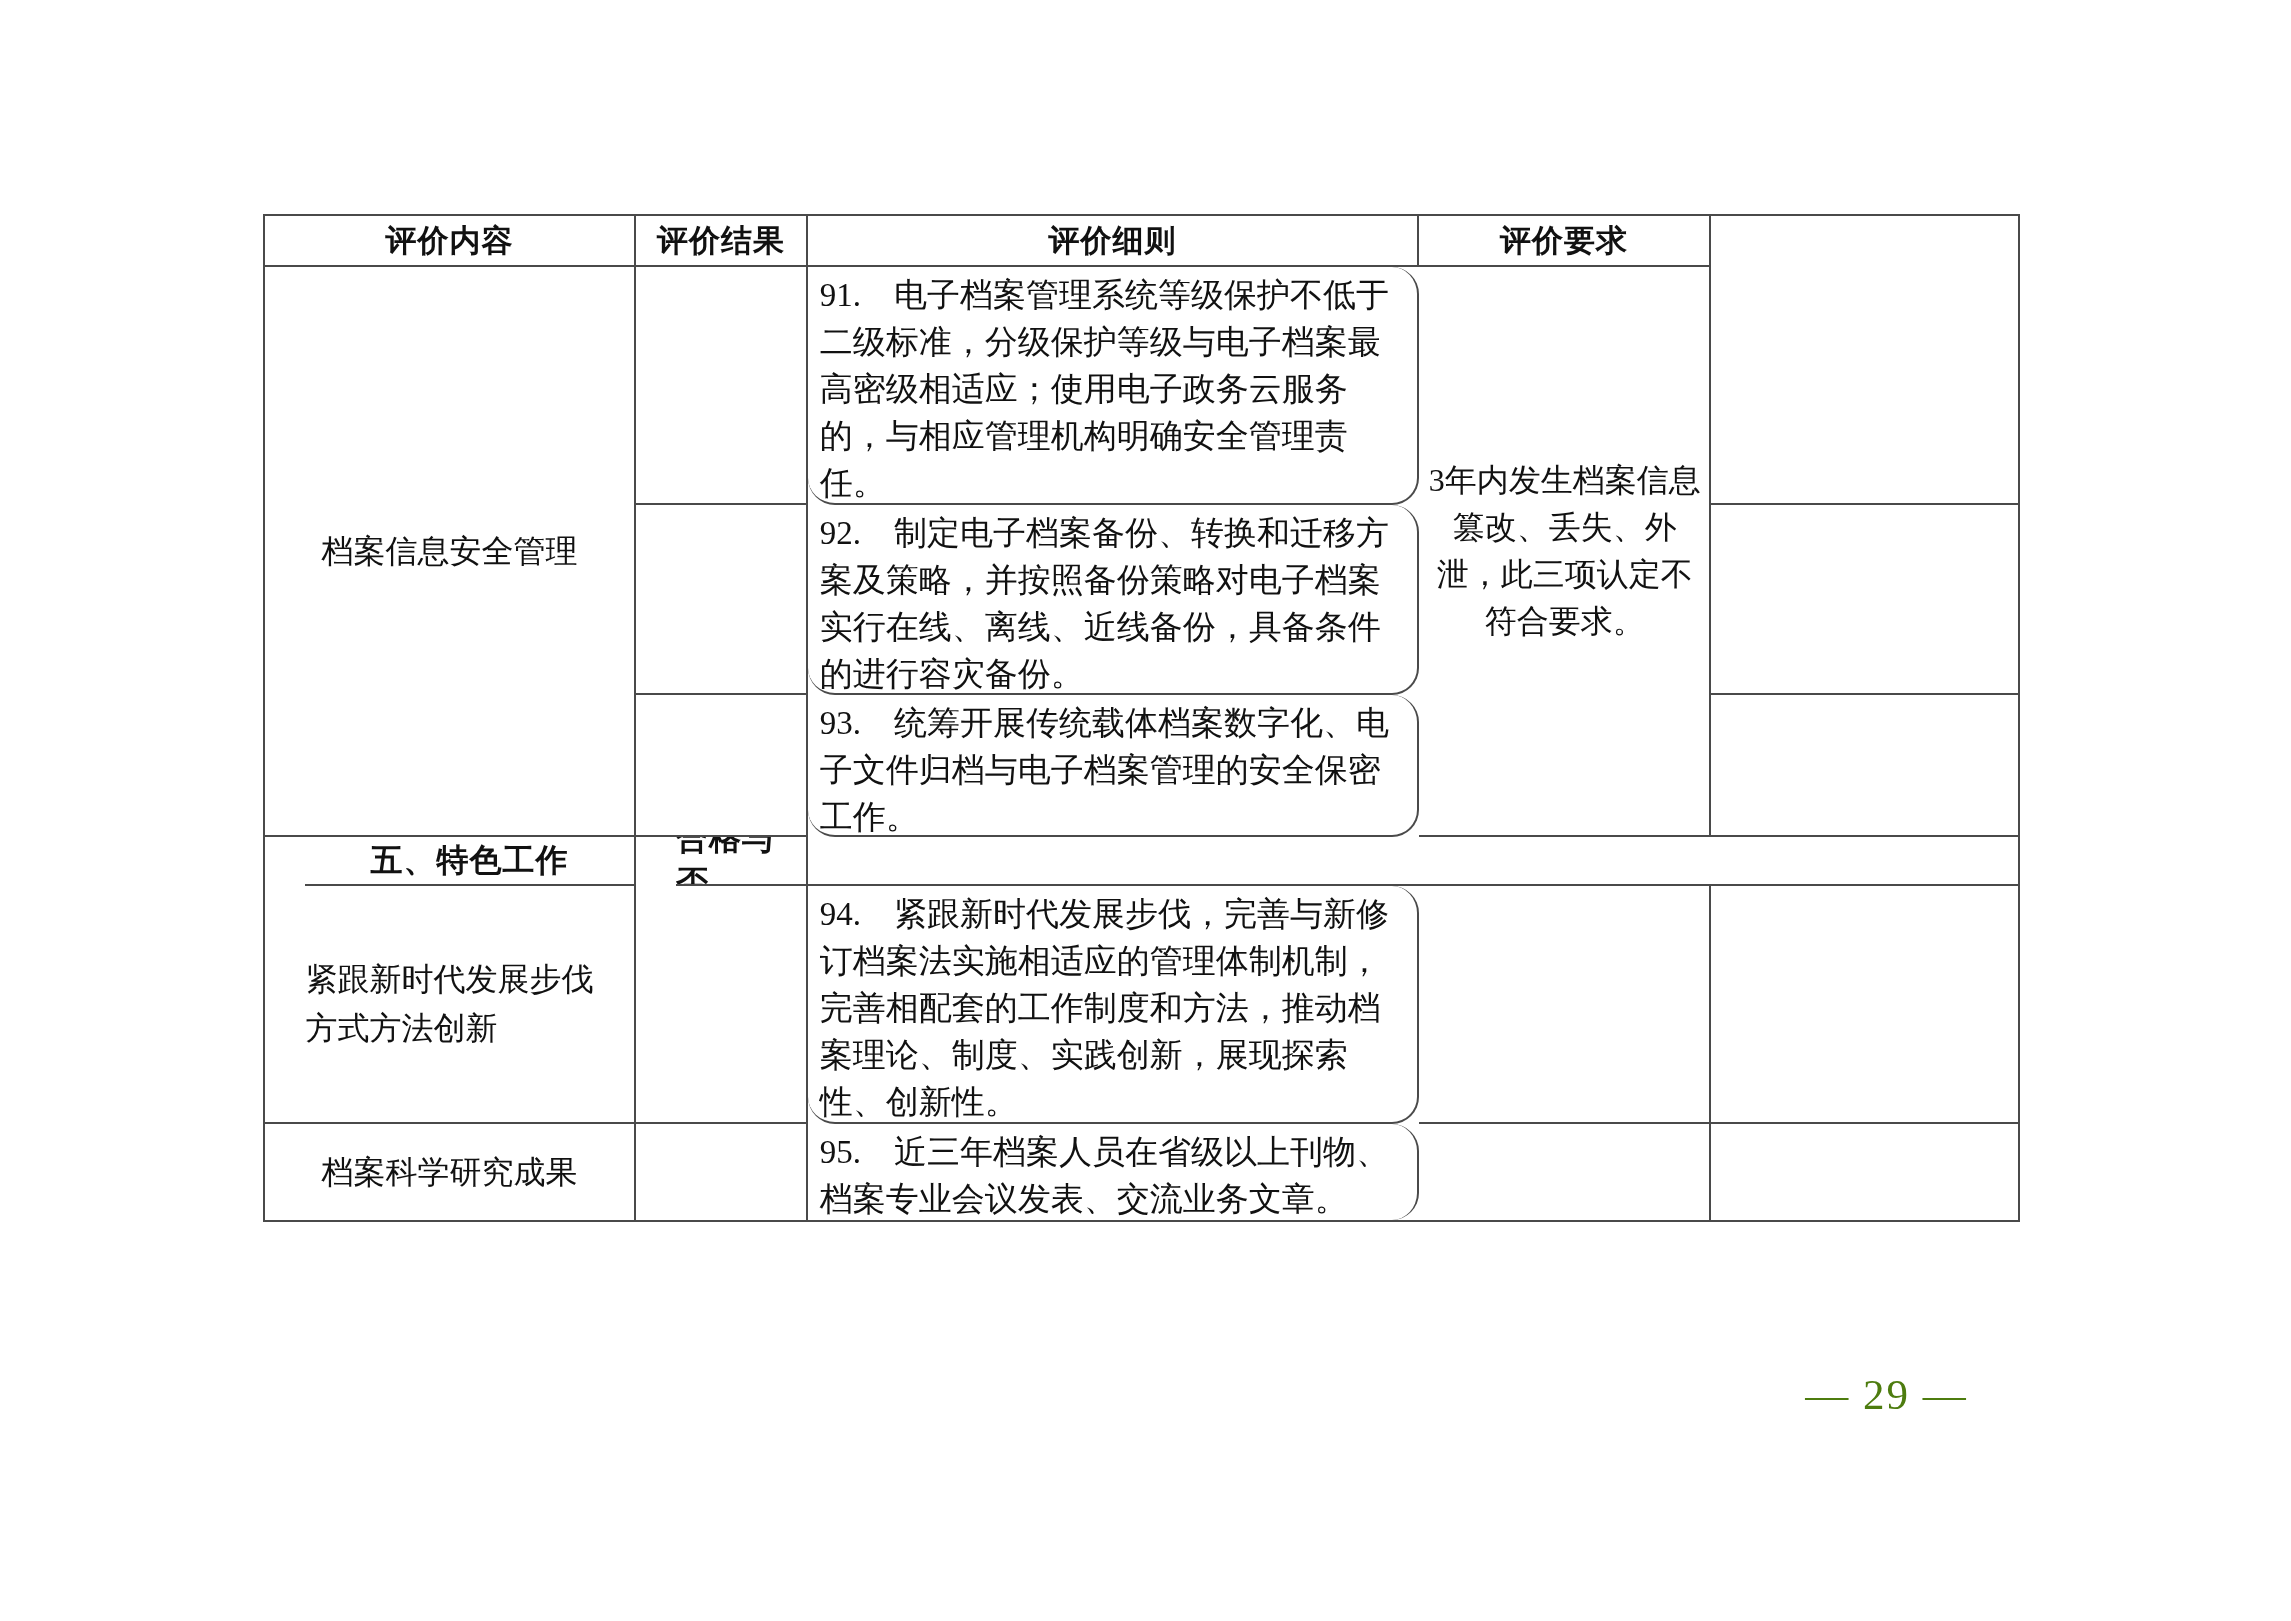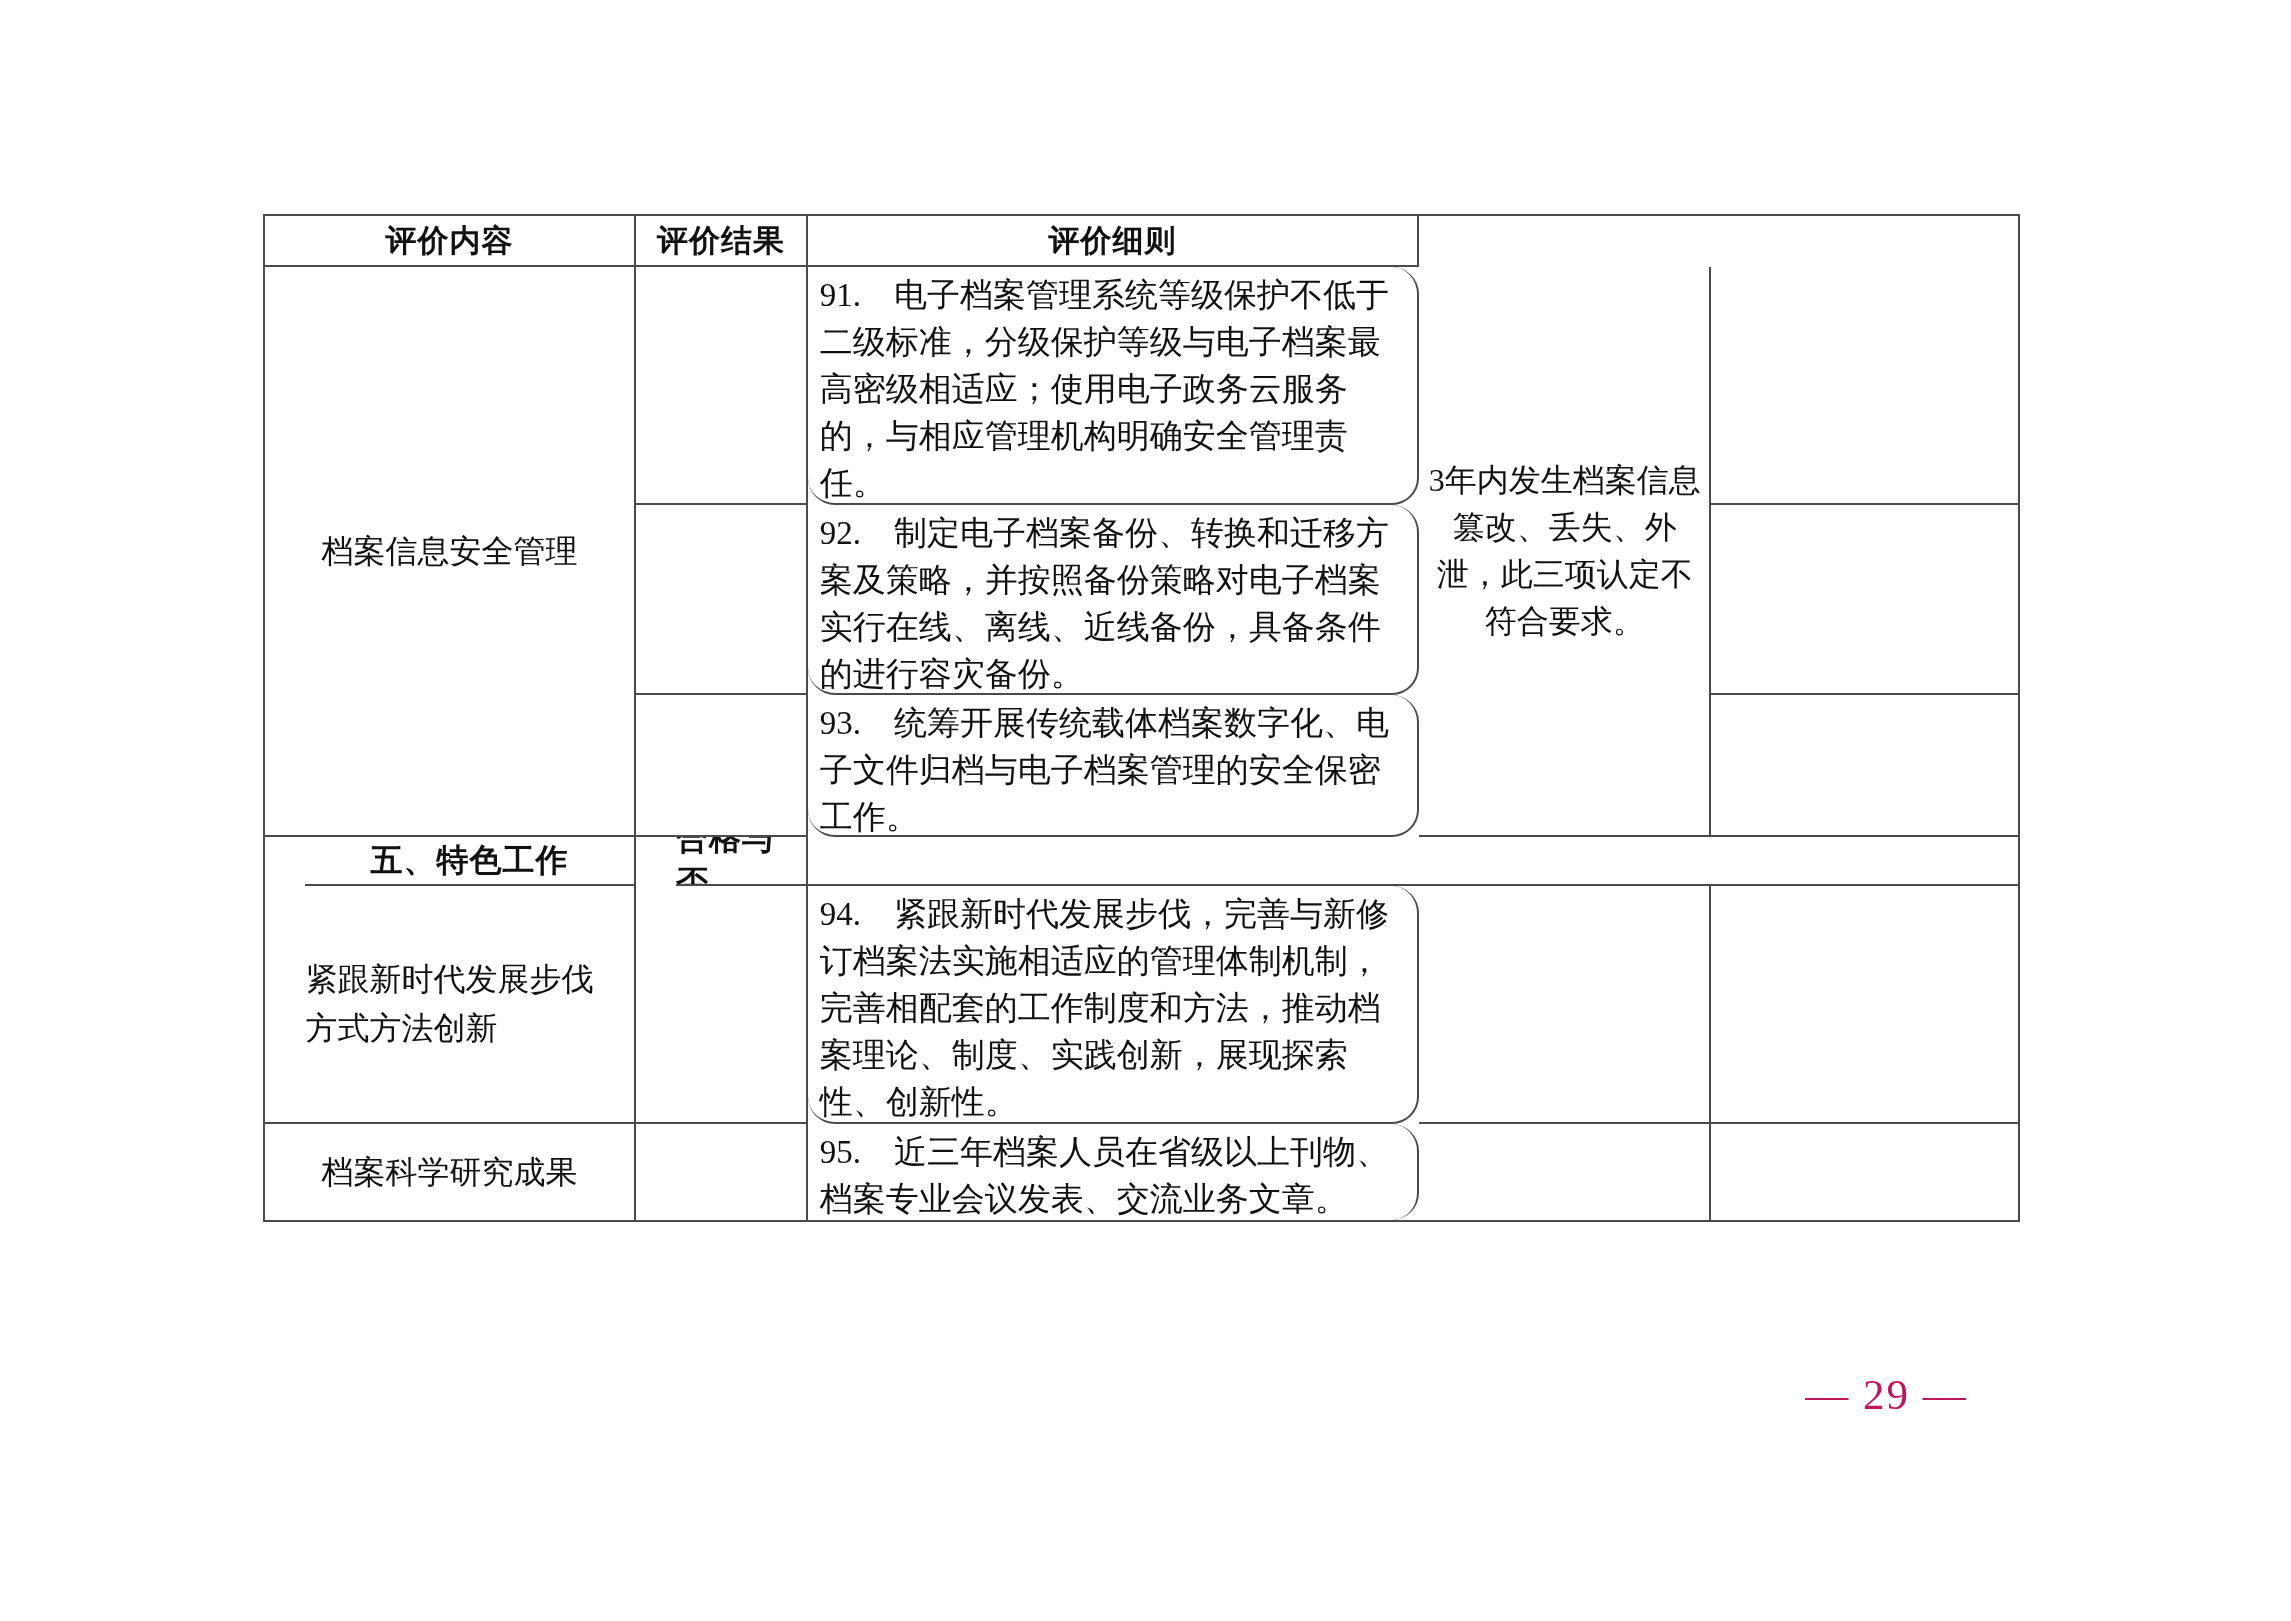--- a/index.html
+++ b/index.html
@@ -89,34 +89,35 @@
     text-align: center;
   }
 
   .pageno {
     position: absolute;
     left: 1774px;
     top: 1370px;
     width: 225px;
     text-align: center;
     font-size: 43px;
-    color: #be185d;
+    color: #4d7c0f;
     letter-spacing: 2px;
   }
 </style>
 </head>
 <body>
 
 <div class="page">
 
   <div class="tbl">
 
     <div class="cell hd" style="grid-row:1;grid-column:1">评价内容</div>
     <div class="cell hd" style="grid-row:1;grid-column:2">评价结果</div>
     <div class="cell hd" style="grid-row:1;grid-column:3">评价细则</div>
+    <div class="cell hd" style="grid-row:1;grid-column:4">评价要求</div>
 
     <div class="cell label" style="grid-row:2 / span 3;grid-column:1">档案信息安全管理</div>
 
     <div class="cell" style="grid-row:2;grid-column:2"></div>
     <div class="cell" style="grid-row:3;grid-column:2"></div>
     <div class="cell" style="grid-row:4;grid-column:2"></div>
 
     <div class="cell detail" style="grid-row:2;grid-column:3">91.　电子档案管理系统等级保护不低于
 二级标准，分级保护等级与电子档案最
 高密级相适应；使用电子政务云服务

